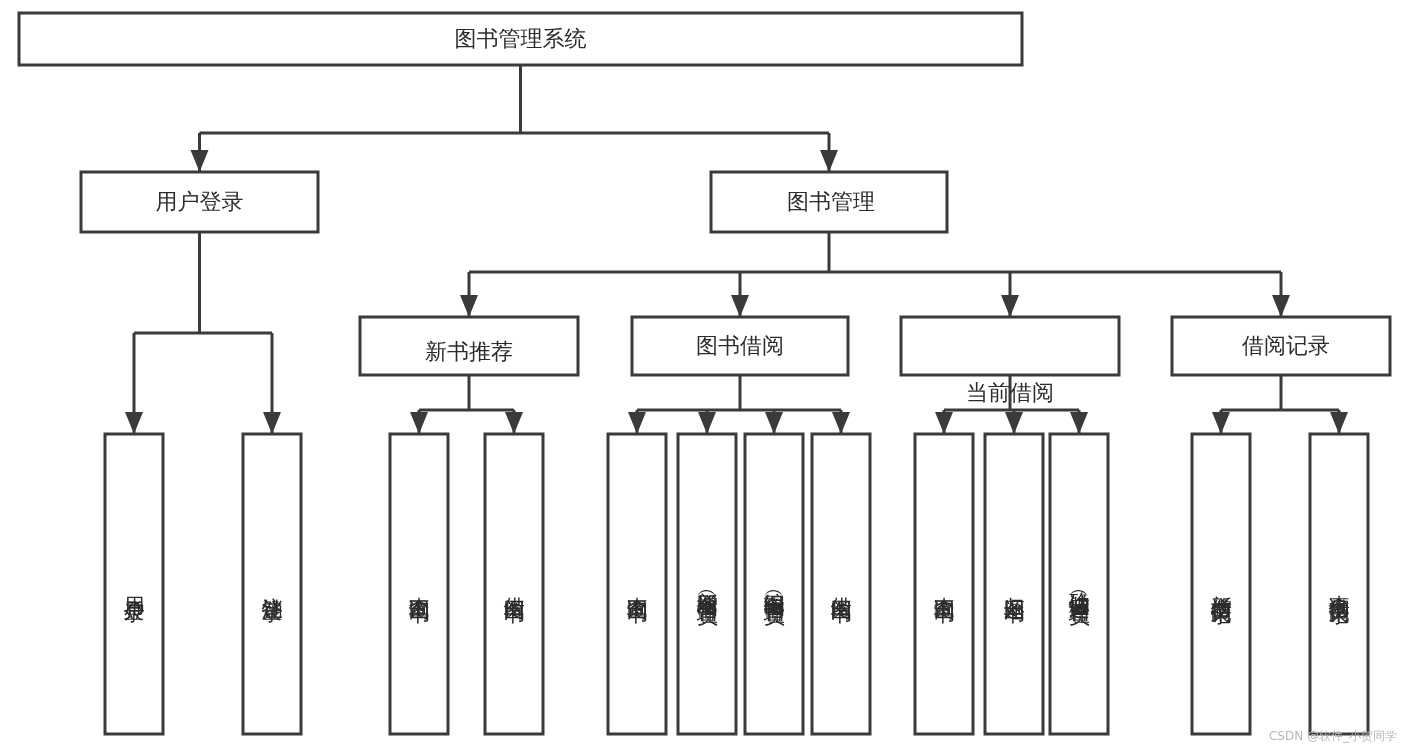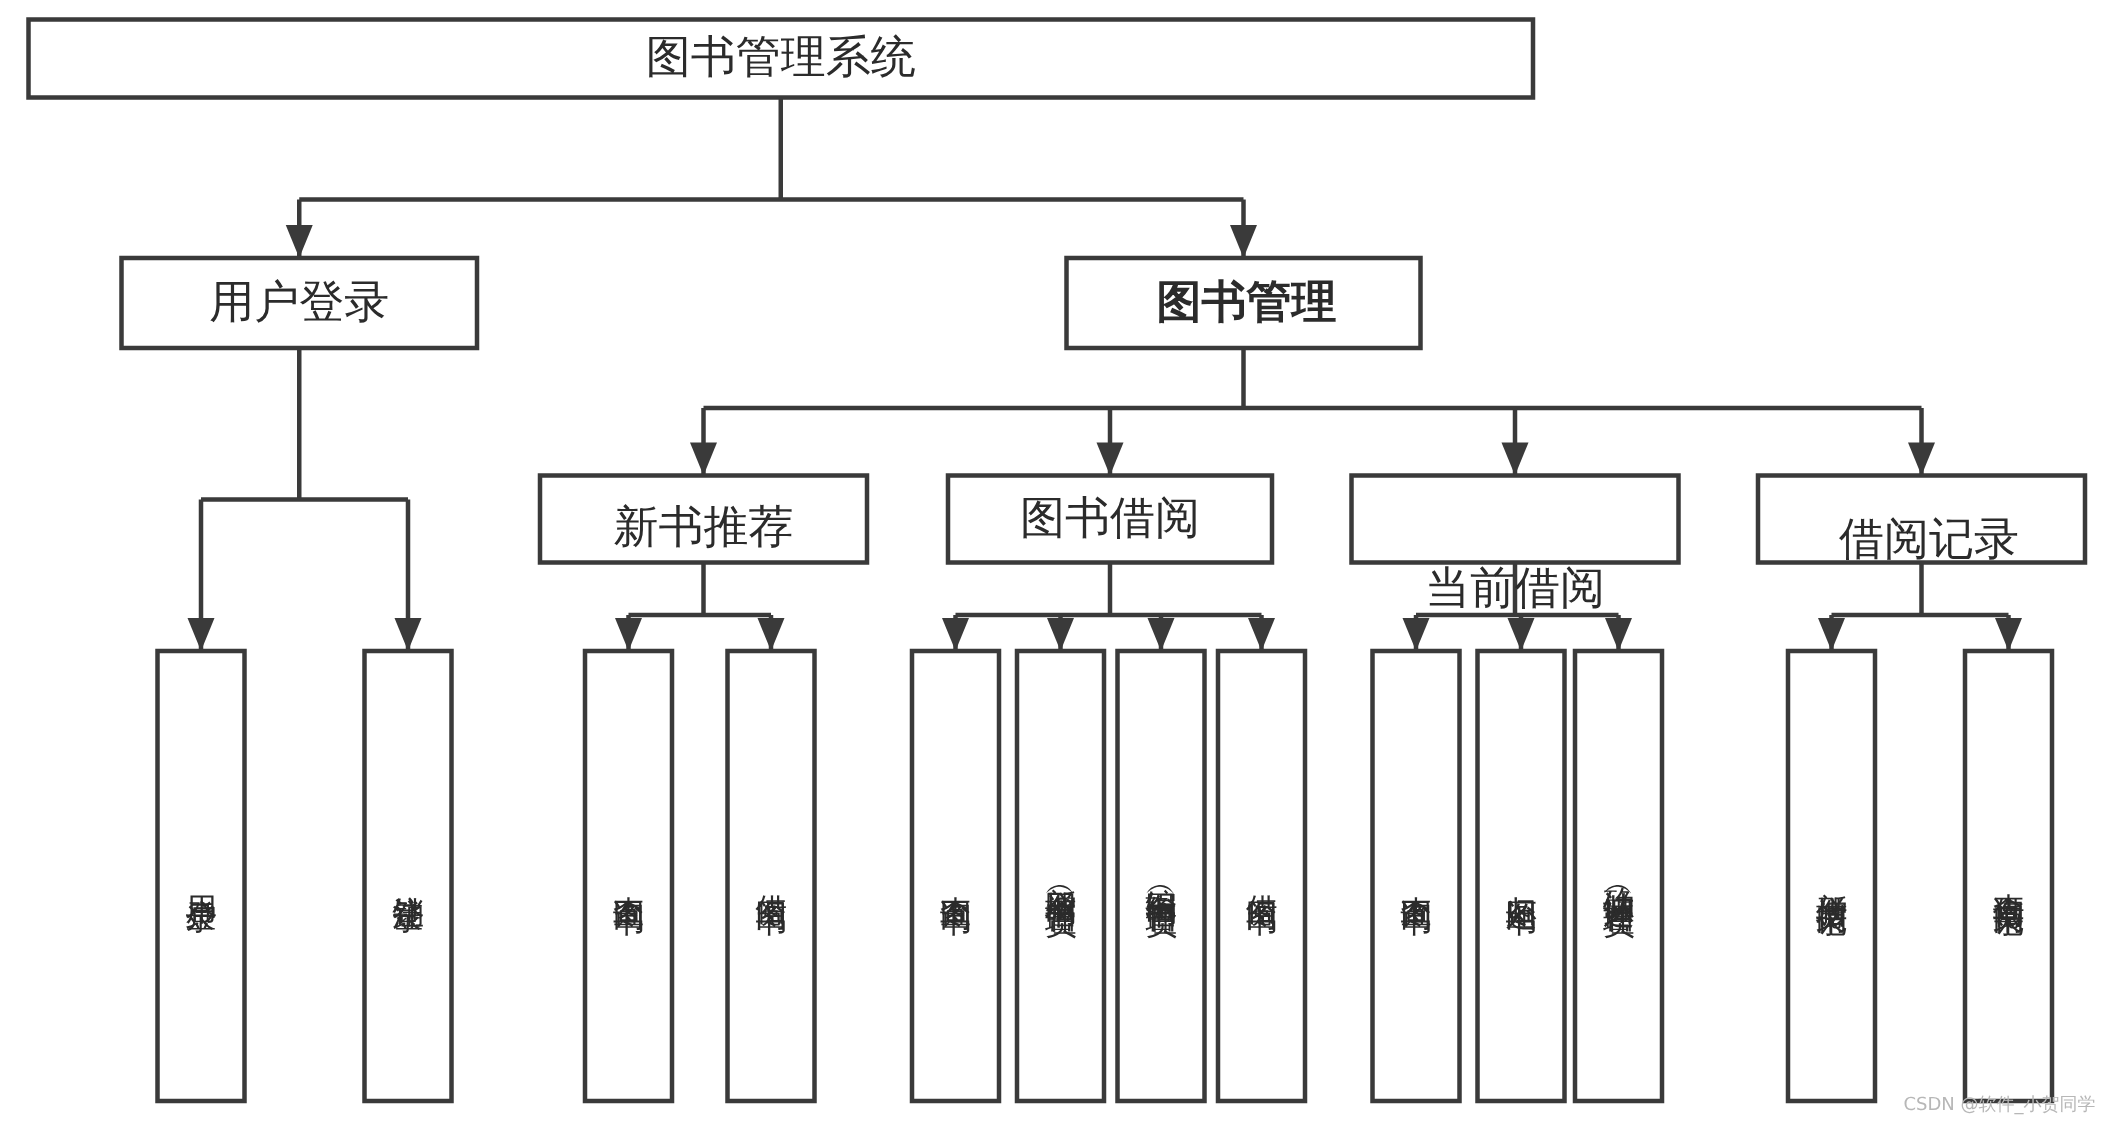--- a/index.html
+++ b/index.html
@@ -47,21 +47,21 @@
     display: flex;
     align-items: center;
     justify-content: center;
     color: #2b2b2b;
     line-height: 1.16;
     pointer-events: none;
     text-align: center;
     letter-spacing: 0px;
   }
   .node-label.horizontal {
-    font-size: 30px;
+    font-size: 22px;
     writing-mode: horizontal-tb;
   }
   .node-label.vertical {
     writing-mode: vertical-rl;
     text-orientation: upright;
     font-size: 21px;
     letter-spacing: 2px;
   }
   #watermark {
     position: absolute;
@@ -153,25 +153,25 @@
         <rect x="985" y="434" width="58" height="300" class="node-box"></rect>
         <rect x="1050" y="434" width="58" height="300" class="node-box"></rect>
         <rect x="1192" y="434" width="58" height="300" class="node-box"></rect>
         <rect x="1310" y="434" width="58" height="300" class="node-box"></rect>
       </g>
   </svg>
 
   <div id="labels-layer">
       <div class="node-label horizontal" style="left: 19px; top: 13px; width: 1003px; height: 52px;">图书管理系统</div>
       <div class="node-label horizontal" style="left: 81px; top: 172px; width: 237px; height: 60px;">用户登录</div>
-      <div class="node-label horizontal" style="left: 711px; top: 172px; width: 240px; height: 60px; font-weight: bold;">图书管理</div>
+      <div class="node-label horizontal" style="left: 711px; top: 172px; width: 240px; height: 60px;">图书管理</div>
       <div class="node-label horizontal" style="left: 360px; top: 317px; width: 218px; height: 70px;">新书推荐</div>
       <div class="node-label horizontal" style="left: 632px; top: 317px; width: 216px; height: 58px; border-radius: 21px;">图书借阅</div>
       <div class="node-label horizontal" style="left: 901px; top: 317px; width: 218px; height: 58px; margin-top: 47px;">当前借阅</div>
-      <div class="node-label horizontal" style="left: 1172px; top: 331px; width: 228px; height: 58px;">借阅记录</div>
+      <div class="node-label horizontal" style="left: 1172px; top: 317px; width: 228px; height: 58px;">借阅记录</div>
       <div class="node-label vertical" style="left: 105px; top: 434px; width: 58px; height: 300px;">用户登录</div>
       <div class="node-label vertical" style="left: 243px; top: 434px; width: 58px; height: 300px;">注销登录</div>
       <div class="node-label vertical" style="left: 390px; top: 434px; width: 58px; height: 300px;">查询图书</div>
       <div class="node-label vertical" style="left: 485px; top: 434px; width: 58px; height: 300px;">借阅图书</div>
       <div class="node-label vertical" style="left: 608px; top: 434px; width: 58px; height: 300px;">查询图书</div>
       <div class="node-label vertical" style="left: 678px; top: 434px; width: 58px; height: 300px;">新增图书（管理员）</div>
       <div class="node-label vertical" style="left: 745px; top: 434px; width: 58px; height: 300px;">编辑图书（管理员）</div>
       <div class="node-label vertical" style="left: 812px; top: 434px; width: 58px; height: 300px;">借阅图书</div>
       <div class="node-label vertical" style="left: 915px; top: 434px; width: 58px; height: 300px;">查询图书</div>
       <div class="node-label vertical" style="left: 985px; top: 434px; width: 58px; height: 300px;">归还图书</div>

